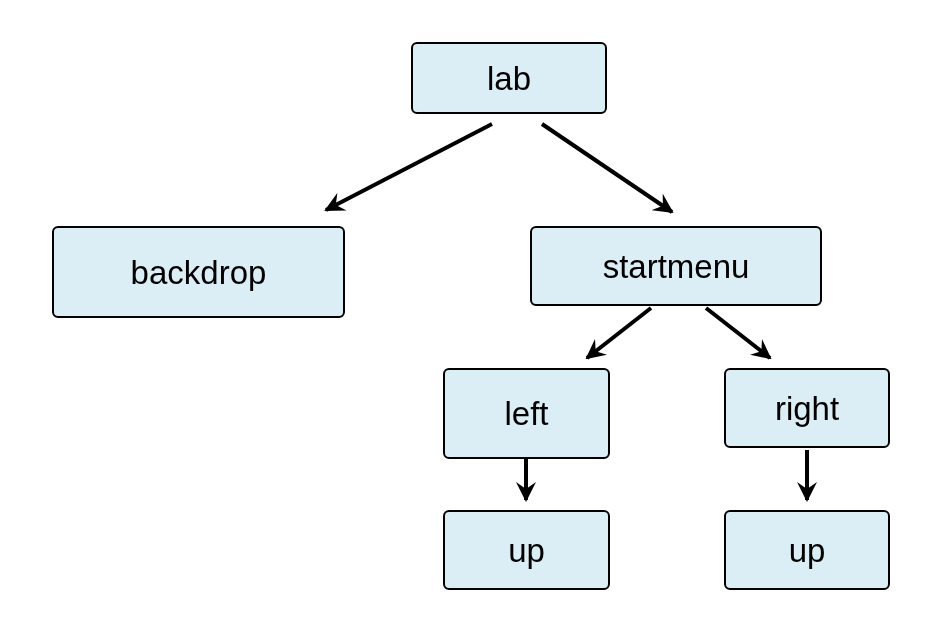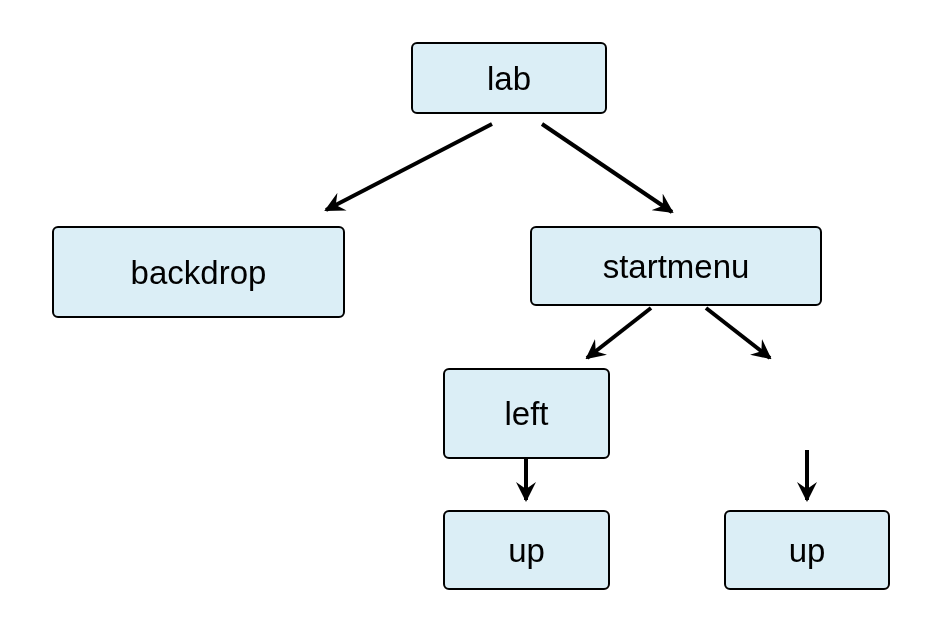--- a/index.html
+++ b/index.html
@@ -73,20 +73,23 @@
   </div>
 
   <div class="node" id="node-startmenu">
     <span>startmenu</span>
   </div>
 
   <div class="node" id="node-left">
     <span>left</span>
   </div>
 
+  <div class="node" id="node-right">
+    <span>right</span>
+  </div>
 
   <div class="node" id="node-up-left">
     <span>up</span>
   </div>
 
   <div class="node" id="node-up-right">
     <span>up</span>
   </div>
 
 </div>

